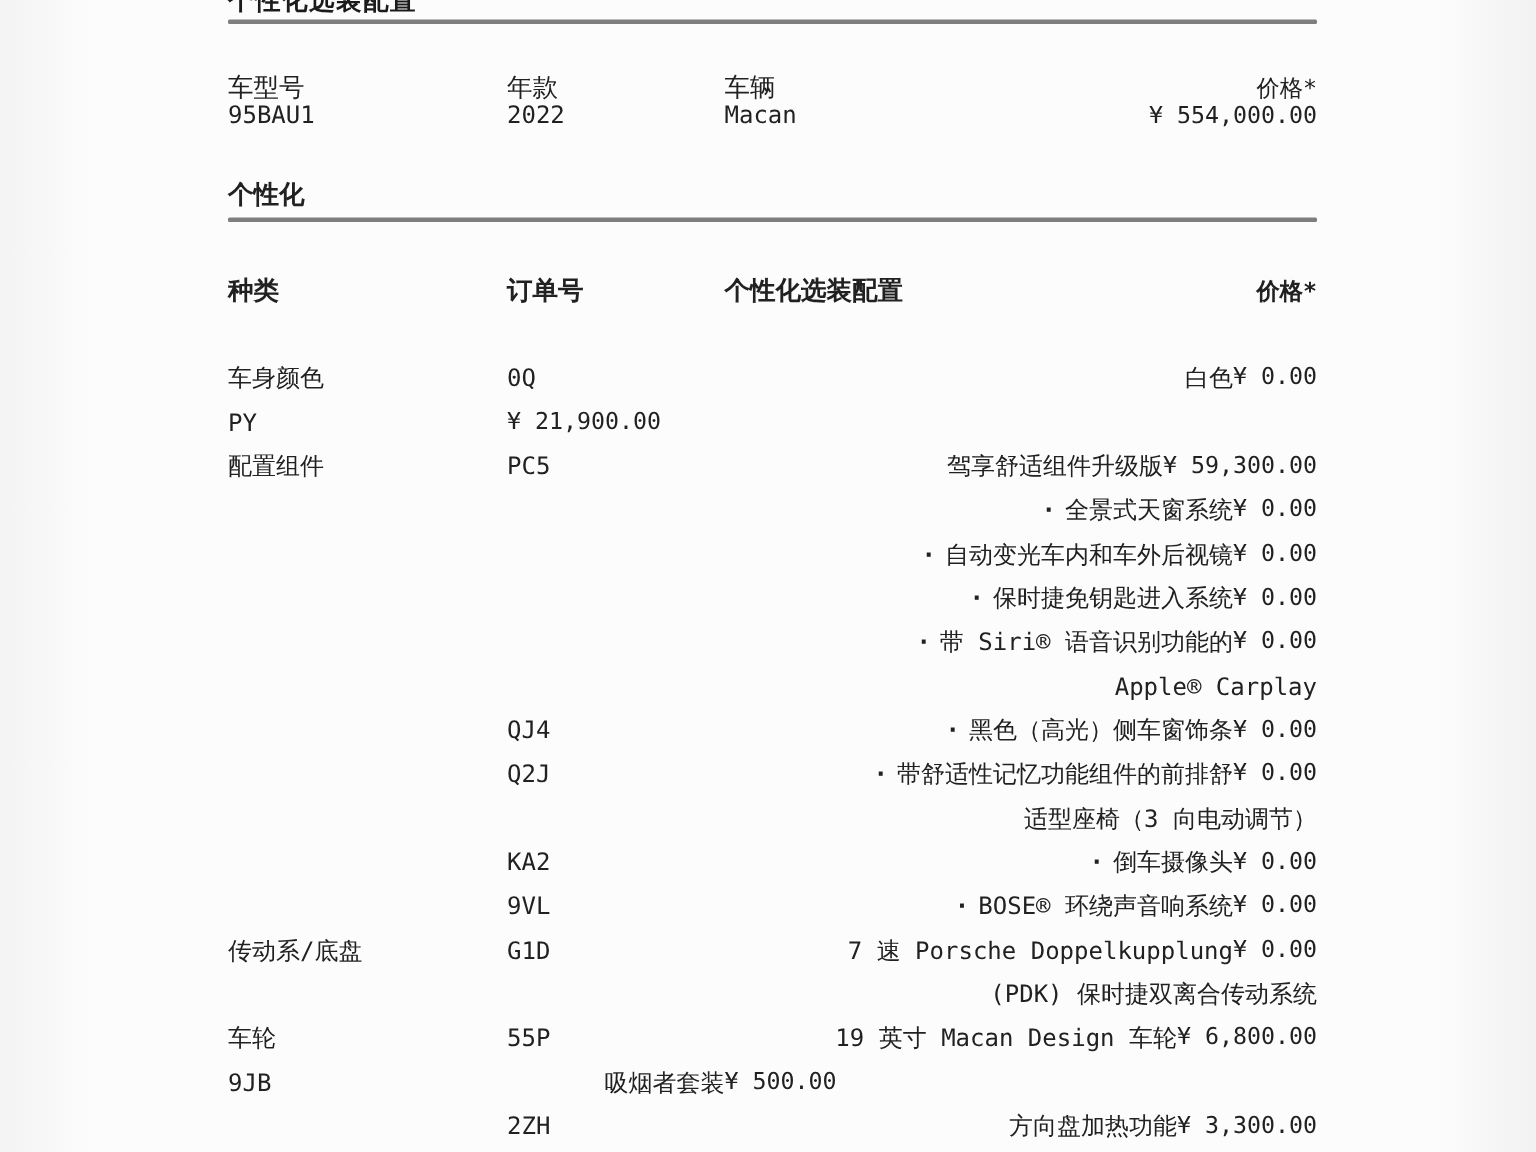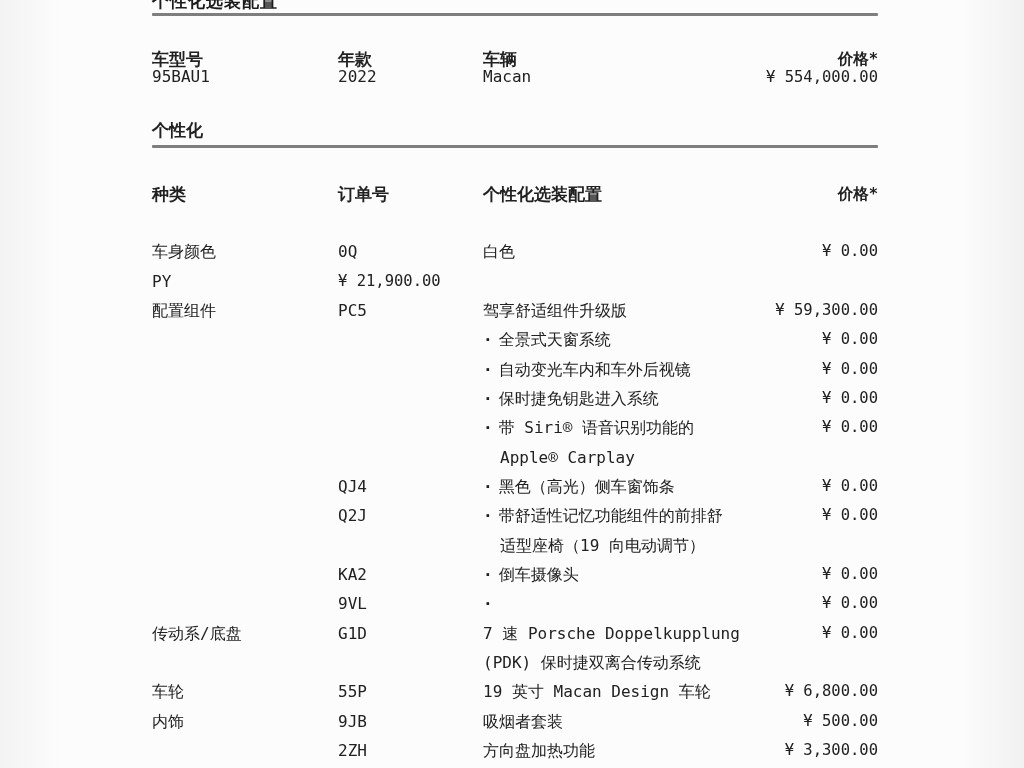--- a/index.html
+++ b/index.html
@@ -15,32 +15,32 @@
   .doc-title {
     font-size:17px; font-weight:bold; line-height:20px;
     margin-top:-9px; letter-spacing:1px; color:#1b1b1b;
   }
   .rule { height:3px; background:#7e7e7e; border-radius:1px; }
   .rule1 { margin-top:2px; }
   .rule2 { margin-top:5px; }
 
   .grid4 { display:grid; grid-template-columns:186px 145px 1fr max-content; }
 
-  .vh-head { margin-top:34px; font-weight:bold; font-size:17px; line-height:18px; }
+  .vh-head { margin-top:34px; font-weight:normal; font-size:17px; line-height:18px; }
   .vh-val  { font-size:16px;  line-height:18px; }
 
   .sec-title { margin-top:35px; font-size:17px; font-weight:bold; line-height:19px; }
 
   .opt-head { margin-top:37px; font-weight:bold; font-size:17px; line-height:18px; }
 
   .rows { margin-top:34px; }
   .orow { height:29.35px; align-items:center; font-size:16px; line-height:19px; }
 
   .cell-price { text-align:left; font-size:15.5px; white-space:pre; }
-  .desc { display:flex; align-items:center; }
+  .desc { display:flex; align-items:center;justify-content:flex-end; }
   .desc .blt { margin-right:6px; font-weight:bold; }
   .desc.cont { padding-left:17px; }
   .cat, .code { white-space:pre; }
 </style>
 </head>
 <body>
 
 <div class="page">
 
   <div class="doc-title">个性化选装配置</div>
@@ -160,40 +160,41 @@
           <span class="blt">·</span>
           <span>带舒适性记忆功能组件的前排舒</span>
         </span>
       <span class="cell-price">¥ 0.00</span>
     </div>
 
     <div class="grid4 orow">
       <span class="cat"></span>
       <span class="code"></span>
       <span class="desc cont">
-          <span>适型座椅（19 向电动调节）</span>
+          <span>适型座椅（3 向电动调节）</span>
         </span>
       <span class="cell-price"></span>
     </div>
 
     <div class="grid4 orow">
       <span class="cat"></span>
       <span class="code">KA2</span>
       <span class="desc">
           <span class="blt">·</span>
           <span>倒车摄像头</span>
         </span>
       <span class="cell-price">¥ 0.00</span>
     </div>
 
     <div class="grid4 orow">
       <span class="cat"></span>
       <span class="code">9VL</span>
       <span class="desc">
           <span class="blt">·</span>
+          <span>BOSE® 环绕声音响系统</span>
         </span>
       <span class="cell-price">¥ 0.00</span>
     </div>
 
     <div class="grid4 orow">
       <span class="cat">传动系/底盘</span>
       <span class="code">G1D</span>
       <span class="desc">
           <span>7 速 Porsche Doppelkupplung</span>
         </span>
@@ -212,21 +213,20 @@
     <div class="grid4 orow">
       <span class="cat">车轮</span>
       <span class="code">55P</span>
       <span class="desc">
           <span>19 英寸 Macan Design 车轮</span>
         </span>
       <span class="cell-price">¥ 6,800.00</span>
     </div>
 
     <div class="grid4 orow">
-      <span class="cat">内饰</span>
       <span class="code">9JB</span>
       <span class="desc">
           <span>吸烟者套装</span>
         </span>
       <span class="cell-price">¥ 500.00</span>
     </div>
 
     <div class="grid4 orow">
       <span class="cat"></span>
       <span class="code">2ZH</span>

